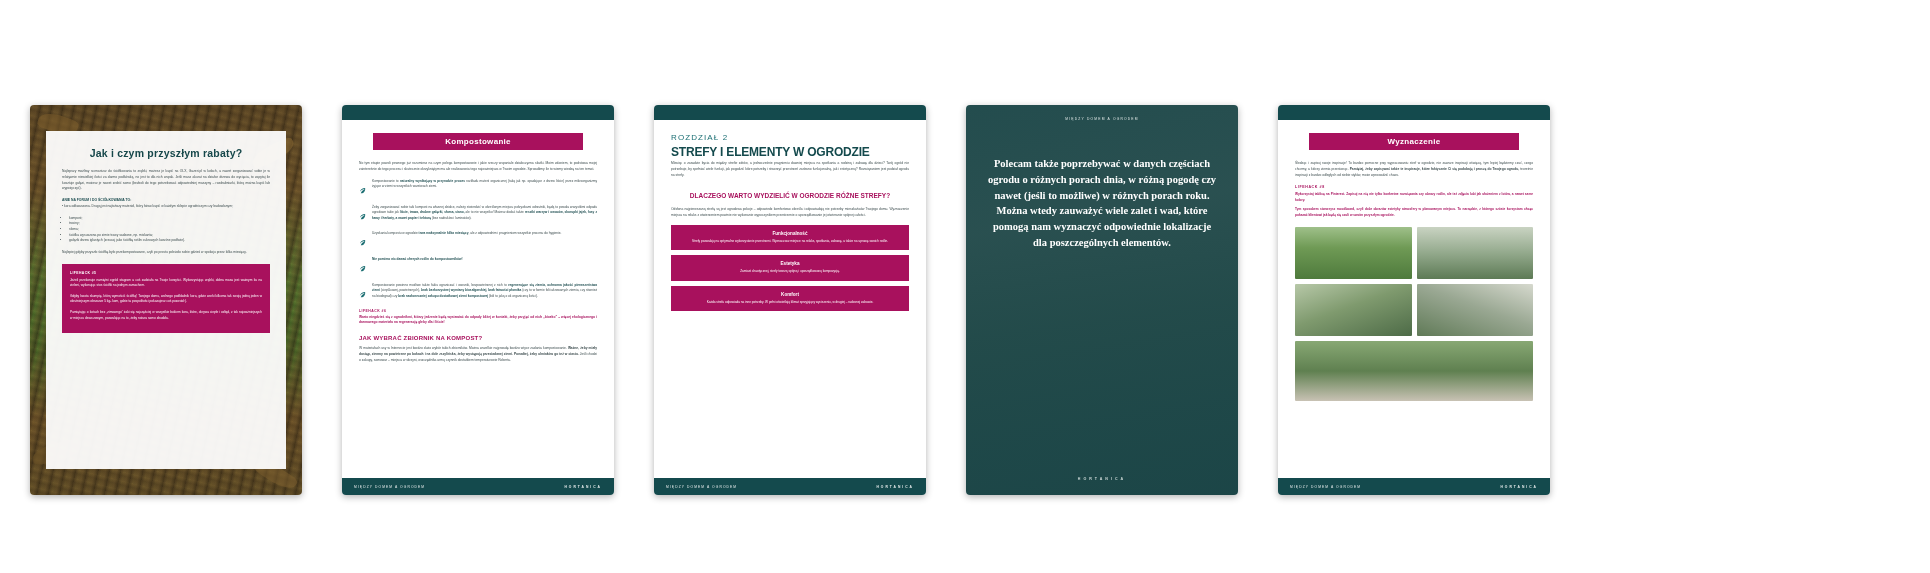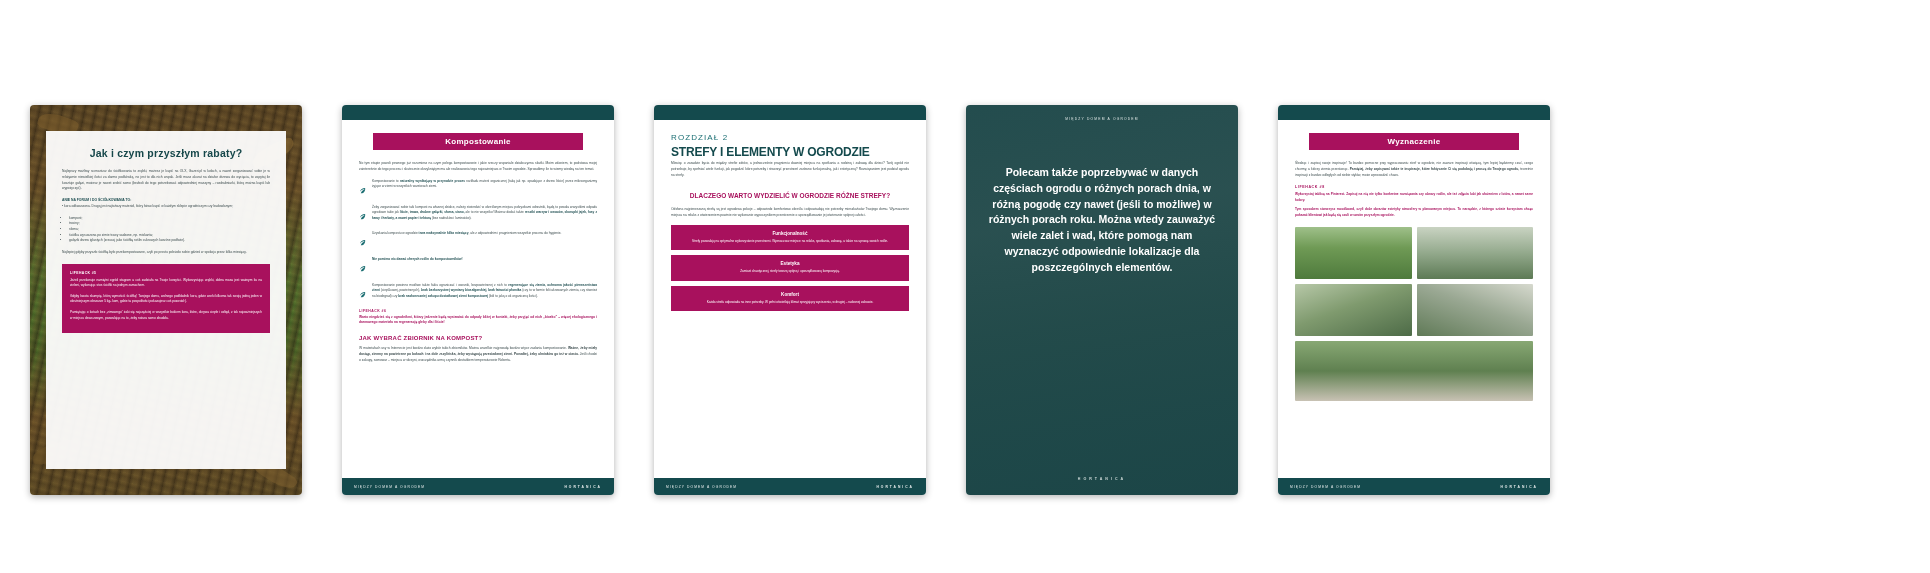--- a/index.html
+++ b/index.html
@@ -227,21 +227,21 @@
   .p4-quote {
     position: absolute;
     left: 20px; right: 20px;
     top: 48px;
     color: #ffffff;
     text-align: center;
     font-weight: bold;
     font-size: 10.5px;
     line-height: 1.5;
   }
-  .p4-quote .second { margin-top: 12px; }
+  .p4-quote .second { margin-top: 3px; font-family: Liberation Serif, serif; }
   .p4-top {
     position: absolute;
     top: 12px; left: 0; right: 0;
     text-align: center;
     color: #dfe8e7;
     font-size: 3.3px;
     letter-spacing: 1.2px;
   }
   .p4-bot {
     position: absolute;

